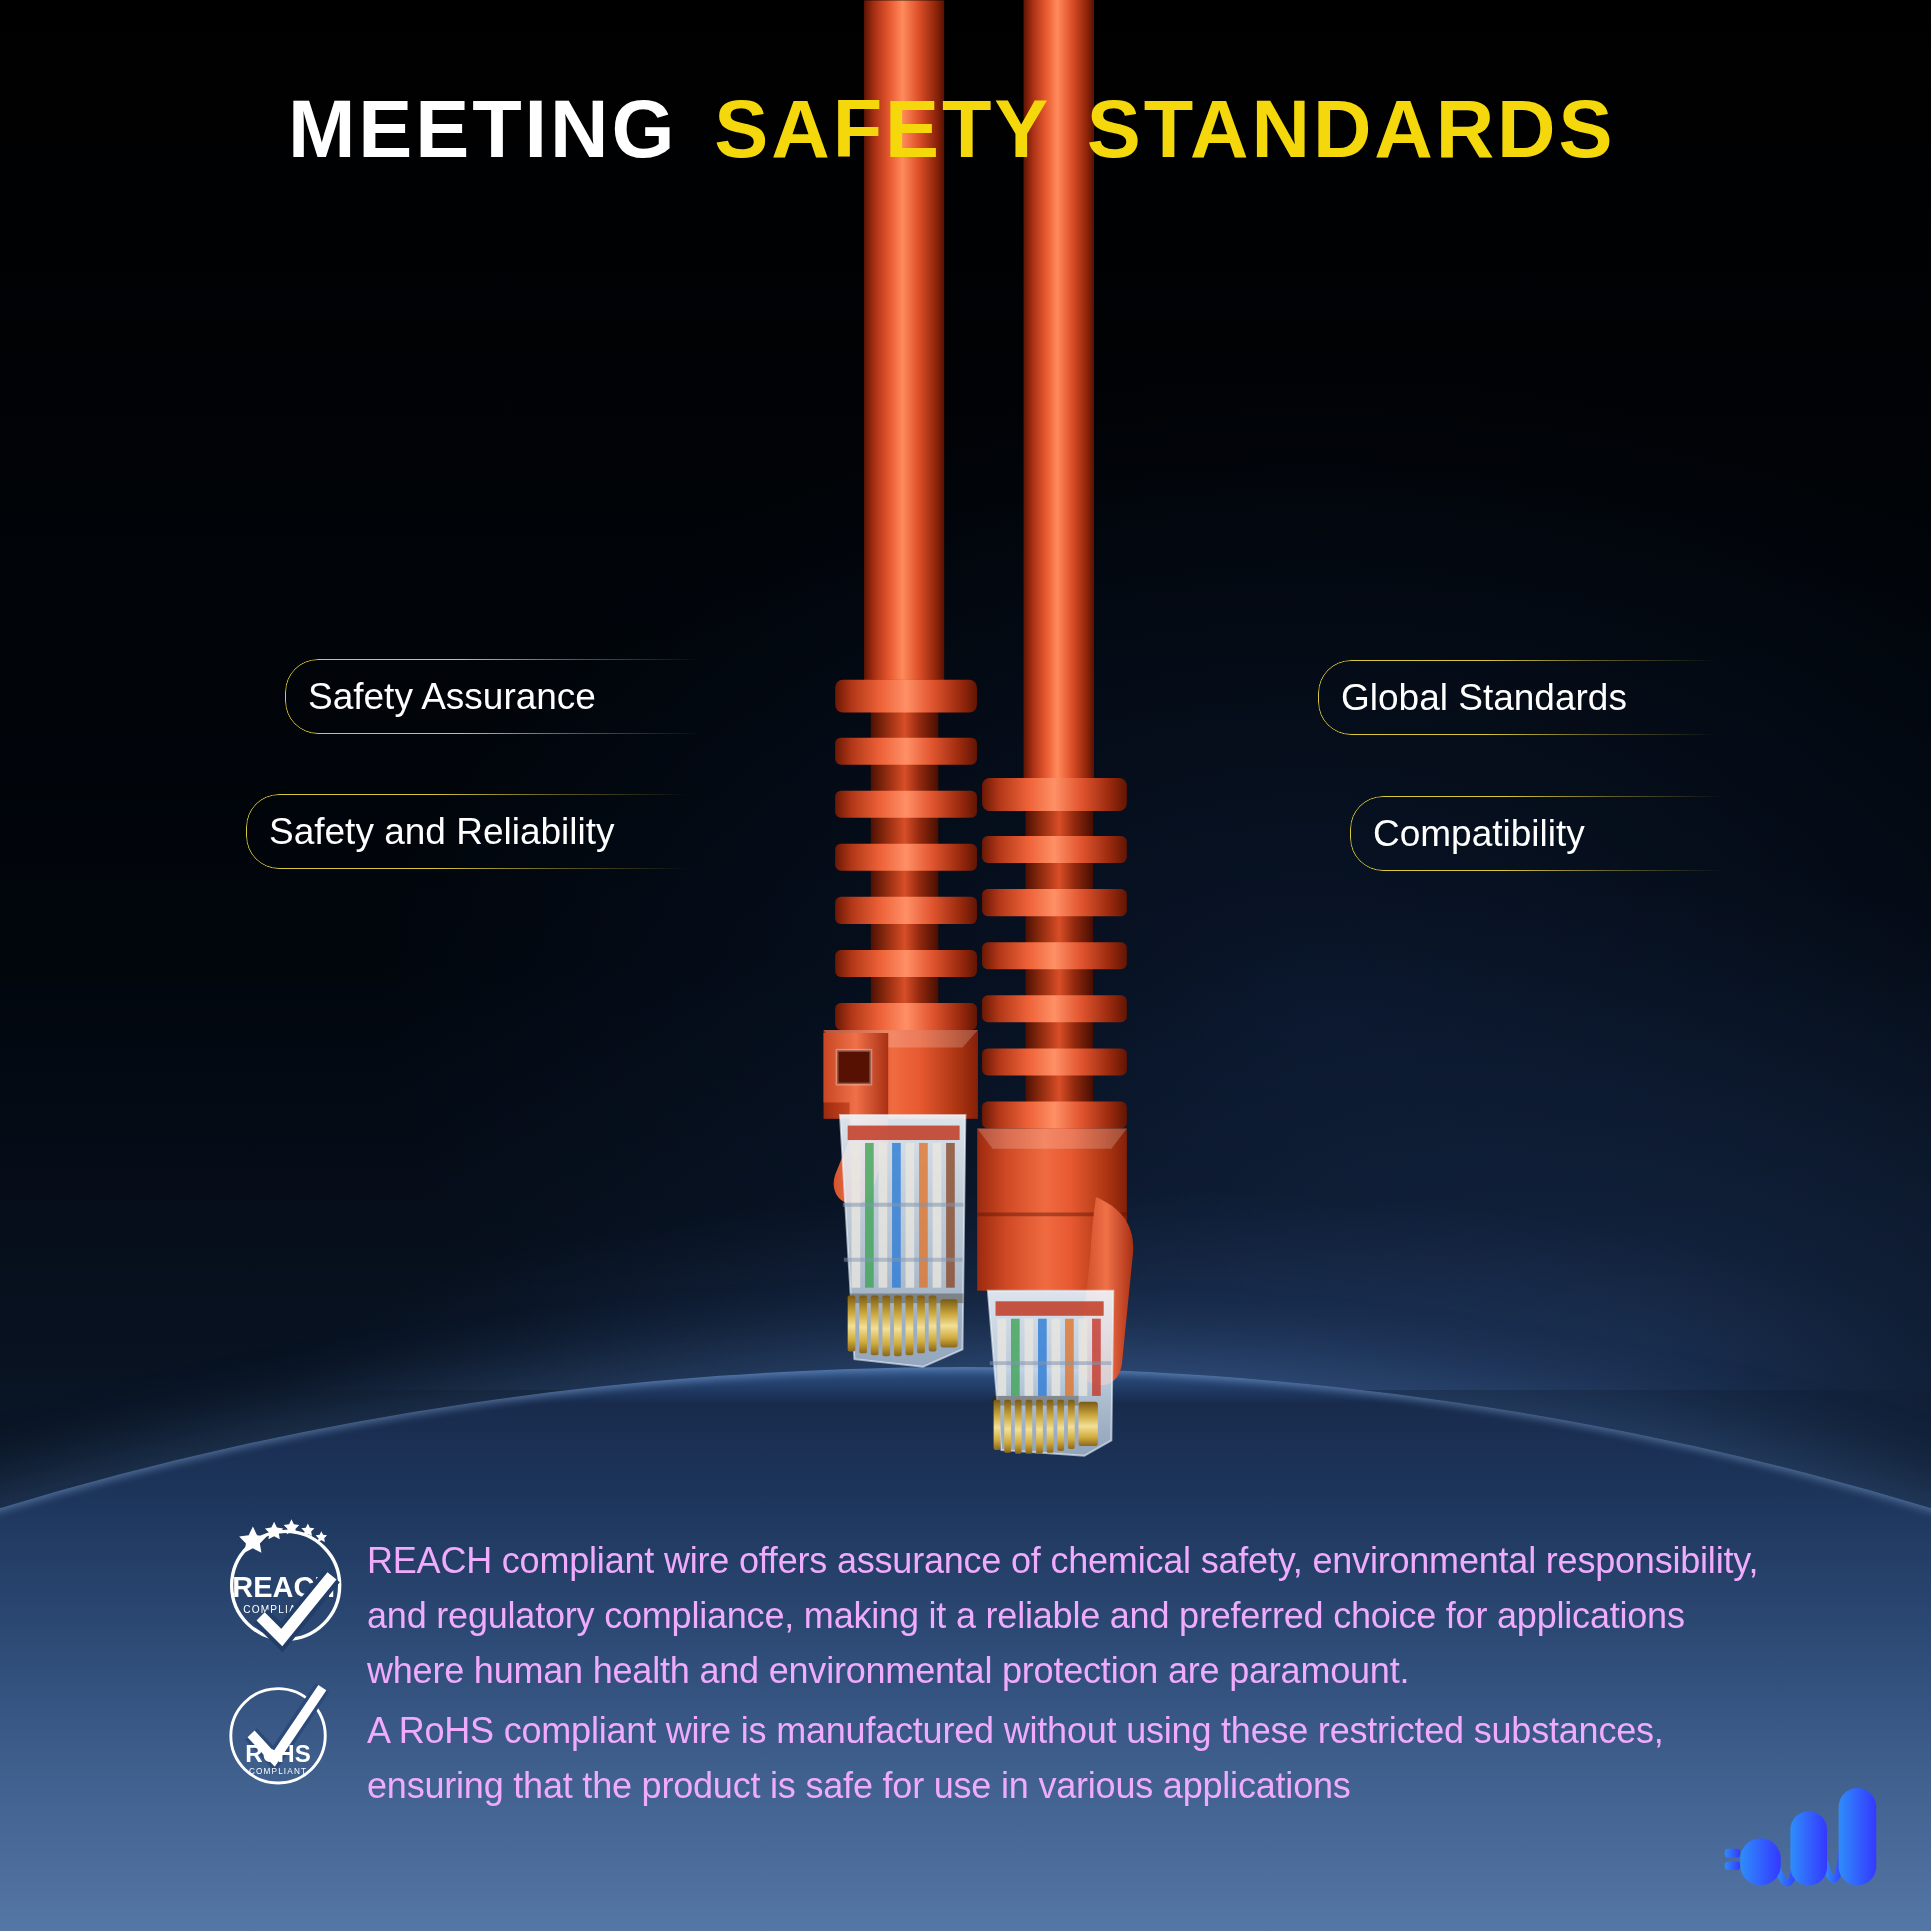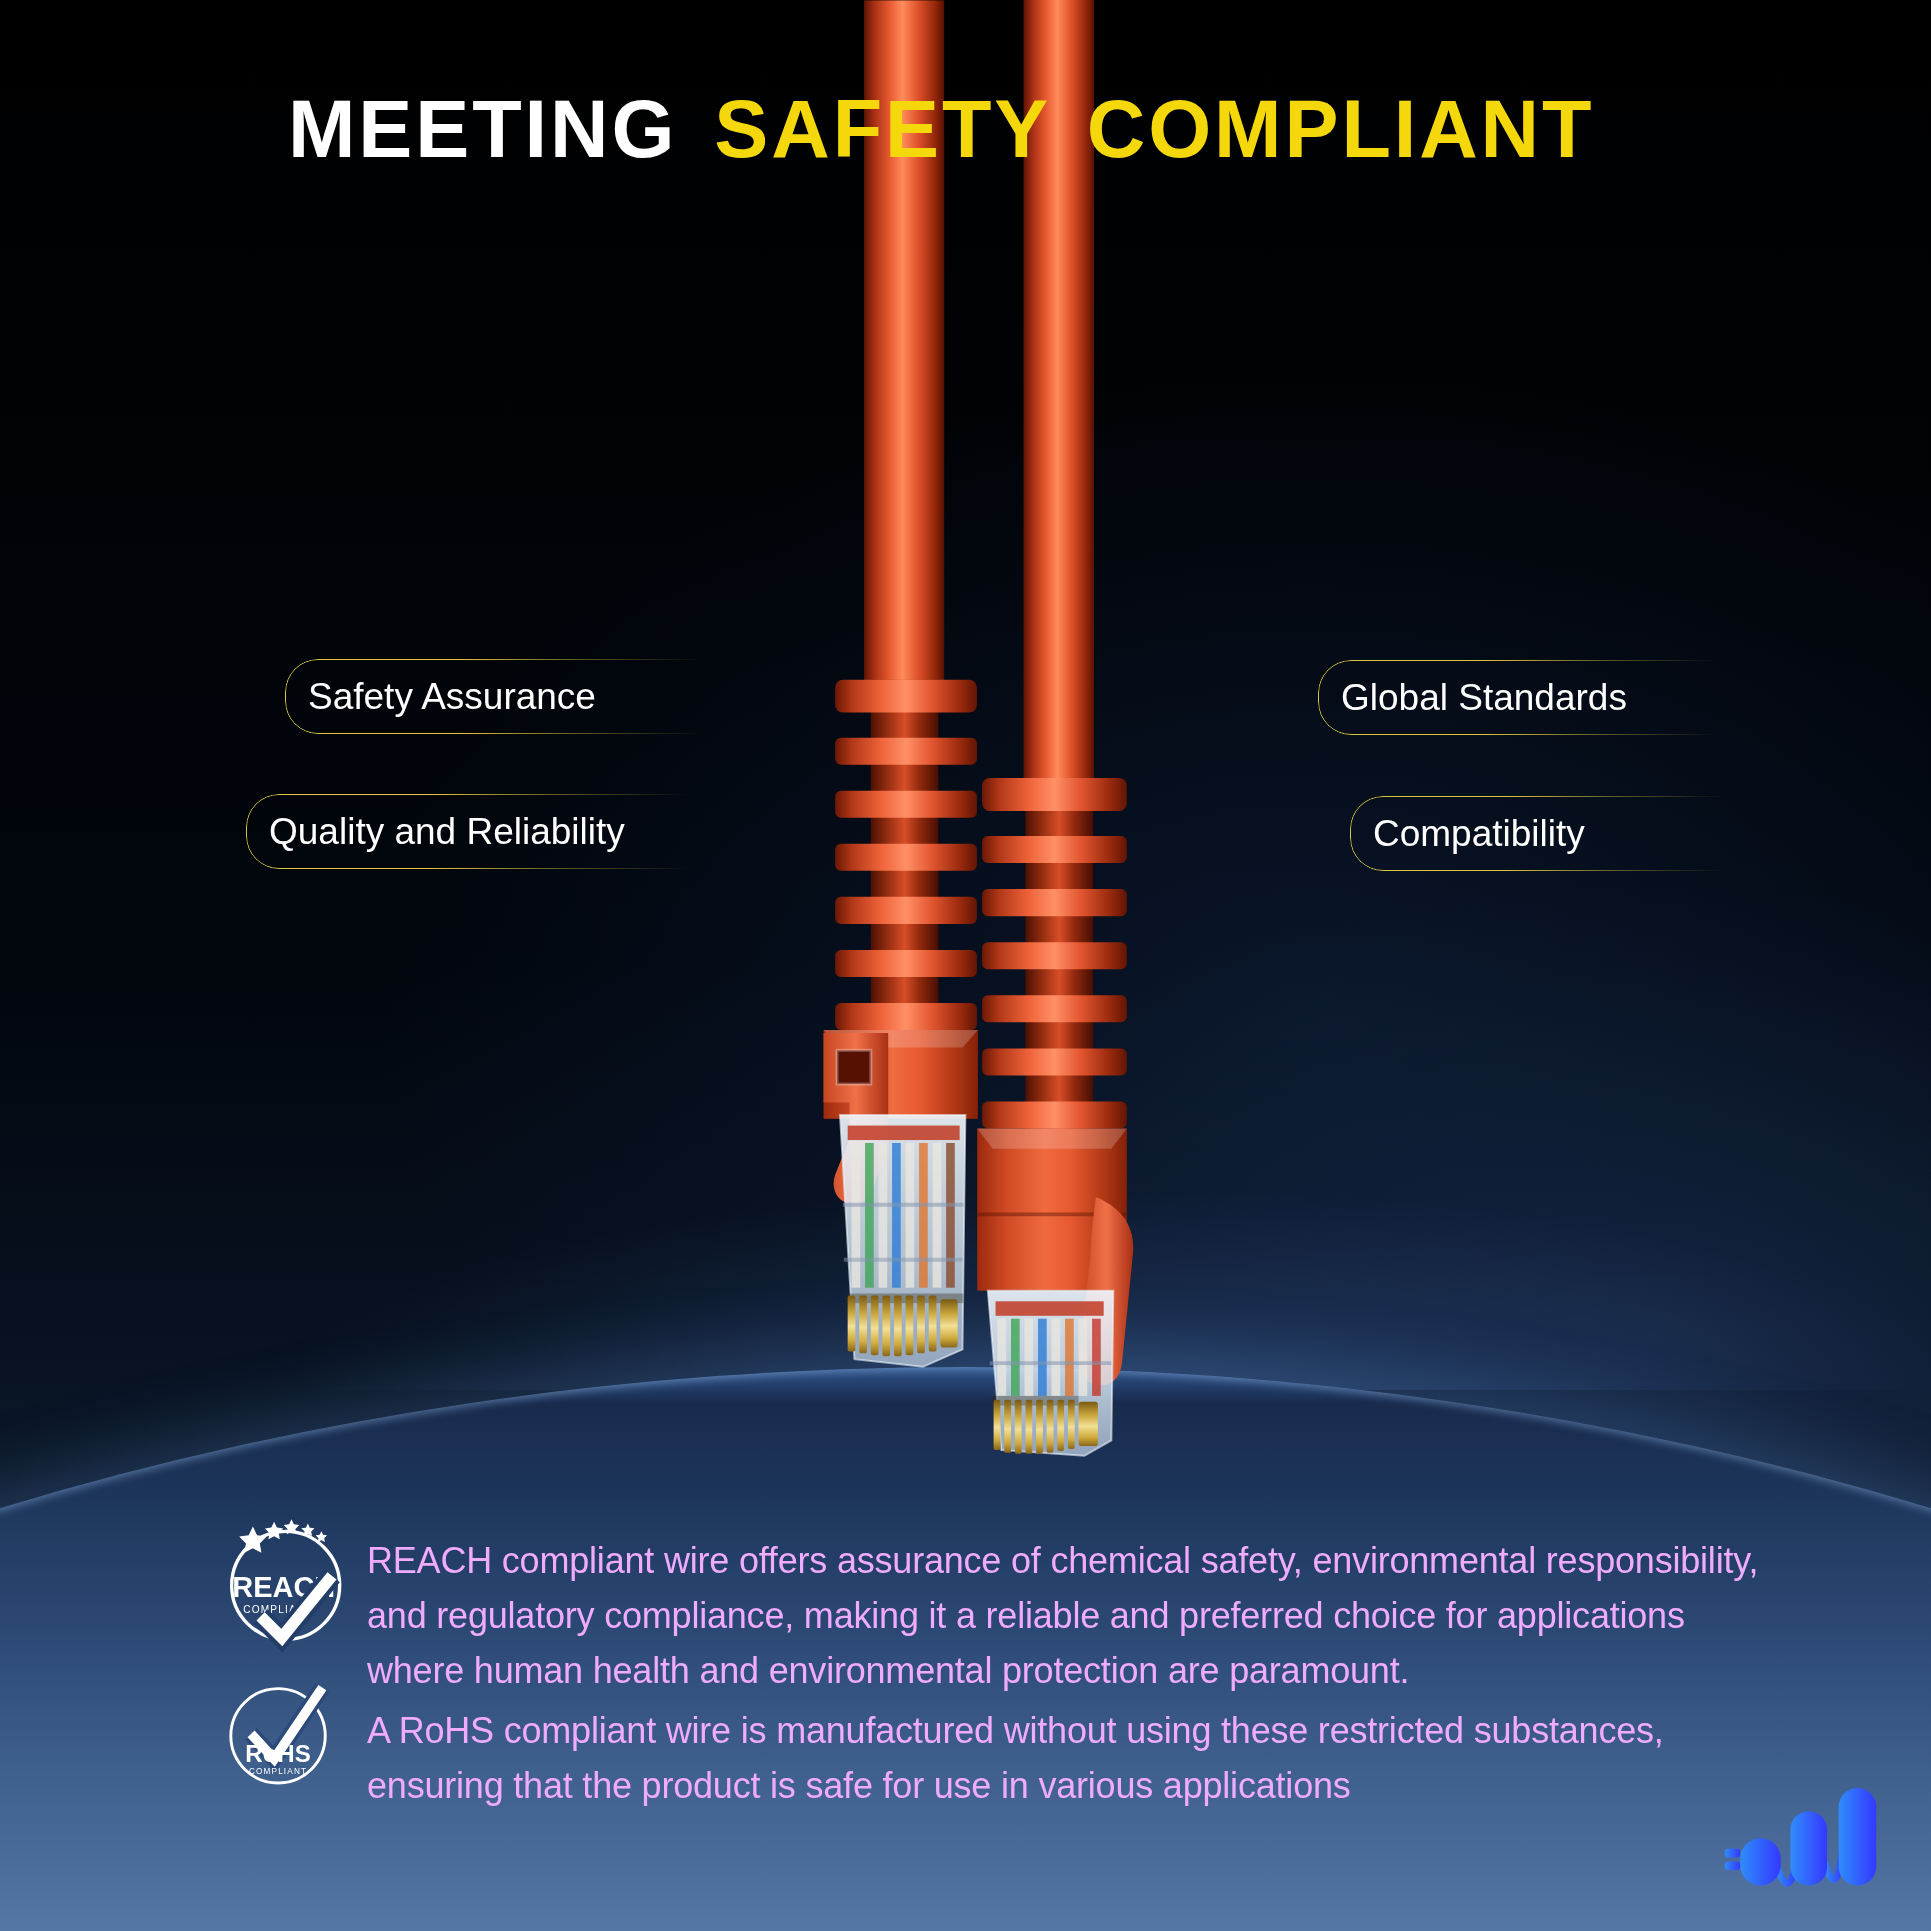--- a/index.html
+++ b/index.html
@@ -186,30 +186,30 @@
         <rect x="88" y="1450" width="7" height="56" rx="2" fill="url(#goldg)"></rect>
         <rect x="99" y="1450" width="7" height="55" rx="2" fill="url(#goldg)"></rect>
         <rect x="110" y="1450" width="7" height="53" rx="2" fill="url(#goldg)"></rect>
         <rect x="121" y="1450" width="7" height="51" rx="2" fill="url(#goldg)"></rect>
         <rect x="132" y="1452" width="20" height="46" rx="3" fill="url(#goldg)"></rect>
       </g>
     </g>
   </svg>
 
   <div class="title">
-    <span>MEETING</span><span> </span><span class="hl">SAFETY COMPLIANT</span>
+    <span>MEETING</span><span> </span><span class="hl">SAFETY STANDARDS</span>
   </div>
 
   <div class="pill" style="left:285px;top:659px;width:454px">
     <div class="ring"></div>
     <div class="label">Safety Assurance</div>
   </div>
   <div class="pill" style="left:246px;top:794px;width:483px">
     <div class="ring"></div>
-    <div class="label">Quality and Reliability</div>
+    <div class="label">Safety and Reliability</div>
   </div>
   <div class="pill" style="left:1318px;top:660px;width:434px">
     <div class="ring"></div>
     <div class="label">Global Standards</div>
   </div>
   <div class="pill" style="left:1350px;top:796px;width:406px">
     <div class="ring"></div>
     <div class="label">Compatibility</div>
   </div>
 

